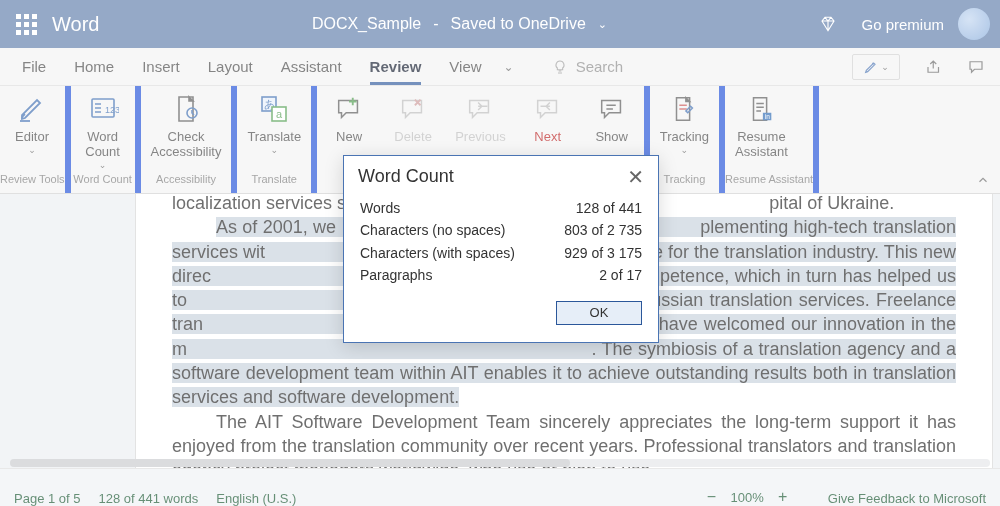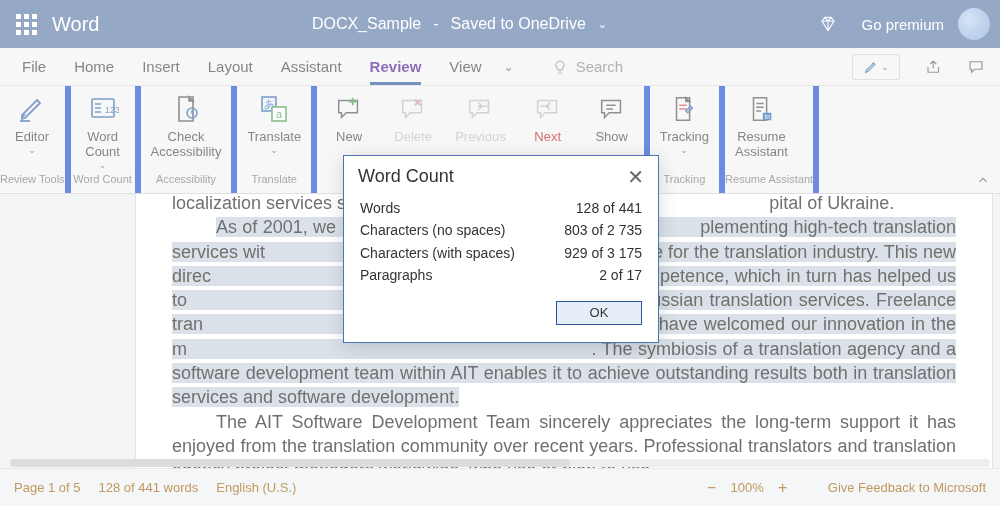--- a/index.html
+++ b/index.html
@@ -10,21 +10,21 @@
   .waffle { width: 32px; height: 32px; display: grid; grid-template-columns: repeat(3,5px); grid-template-rows: repeat(3,5px); gap: 3px; align-content: center; justify-content: center; }
   .waffle span { background: #fff; width: 5px; height: 5px; }
   .app-name { font-size: 20px; margin-left: 10px; font-weight: 500; }
   .title-center { flex: 1; text-align: center; font-size: 16px; display: flex; justify-content: center; align-items: center; gap: 12px; }
   .premium { display: flex; align-items: center; gap: 24px; font-size: 15px; text-align: right; }
   .avatar { width: 32px; height: 32px; border-radius: 50%; background: radial-gradient(circle at 35% 35%, #c0d5f0, #7fa6d8); margin-left: 14px; }
   .diamond-icon svg { width: 18px; height: 18px; }
   
   .tabs-row { height: 38px; background: #f3f3f3; border-bottom: 1px solid #dcdcdc; display: flex; align-items: center; padding: 0 8px; gap: 0; color: #444; }
   .tab { padding: 0 14px; height: 100%; display: flex; align-items: center; font-size: 15px; cursor: pointer; }
-  .tab.active { color: #4c1d95; font-weight: 600; position: relative; }
+  .tab.active { color: #0f172a; font-weight: 600; position: relative; }
   .tab.active::after { content: ""; position: absolute; left: 14px; right: 14px; bottom: 0; height: 3px; background: #2b579a; }
   .tabs-spacer { flex: 1; }
   .search-group { display: flex; align-items: center; gap: 8px; color: #888; font-size: 15px; }
   .editing-btn { width: 48px; height: 26px; border: 1px solid #cfcfcf; margin-left: 18px; display: flex; align-items: center; justify-content: center; gap: 2px; color: #4a74b3; border-radius: 2px; }
   .right-icons { display: flex; gap: 10px; margin-left: 18px; color: #555; }
   .right-icons .ic { width: 32px; height: 26px; display: flex; align-items: center; justify-content: center; border: 1px solid transparent; }
   
   .ribbon { height: 108px; background: #f3f3f3; display: flex; border-bottom: 1px solid #d0d0d0; position: relative; }
   .group { border-right: 6px solid #1d4ed8; display: flex; flex-direction: column; align-items: stretch; }
   .group-btns { flex: 1; display: flex; align-items: flex-start; padding-top: 6px; }
@@ -38,21 +38,21 @@
   .doc-area { position: relative; height: 274px; background: #eceff2; overflow: hidden; }
   .page { position: absolute; left: 135px; right: 7px; top: -10px; bottom: -100px; background: #fff; border: 1px solid #d5d5d5; padding: 0 36px; }
   .para { font-family: "Times New Roman", serif; font-size: 18px; color: #222; text-align: justify; line-height: 1.35; }
   .para.first { margin-top: 6px; }
   .indent { display: inline-block; width: 44px; }
   mark.sel { background: #c7d1dc; color: #222; padding: 0; }
   .hscroll { position: absolute; left: 0; right: 0; bottom: 0; height: 12px; background: transparent; }
   .hscroll .track { position: absolute; left: 10px; right: 10px; top: 3px; height: 8px; background: #e3e5e8; border-radius: 4px; }
   .hscroll .thumb { position: absolute; left: 10px; top: 3px; height: 8px; width: 560px; background: #c8cacd; border-radius: 4px; }
   
-  .statusbar { height: 38px; background: #eef1f4; border-top: 1px solid #dcdcdc; display: flex; align-items: center; padding: 0 14px; font-size: 13px; color: #a16207; gap: 18px; }
+  .statusbar { height: 38px; background: #eef1f4; border-top: 1px solid #dcdcdc; display: flex; align-items: flex-end; padding: 0 14px; font-size: 13px; color: #14532d; gap: 18px; }
   .statusbar .spacer { flex: 1; }
   .zoom-group { display: flex; align-items: center; gap: 10px; }
   .zoom-group .zbtn { width: 18px; text-align: center; font-size: 16px; cursor: pointer; }
   
   .dialog { position: absolute; z-index: 10; left: 343px; top: 155px; width: 316px; height: 188px; background: #fff; border: 1px solid #4a74b3; box-shadow: 0 4px 18px rgba(0,0,0,0.15); }
   .dlg-hdr { display: flex; align-items: center; justify-content: space-between; padding: 10px 14px 6px 14px; }
   .dlg-title { font-size: 18px; color: #333; }
   .dlg-close { font-size: 20px; color: #666; cursor: pointer; line-height: 1; }
   .dlg-body { padding: 4px 16px; }
   .dlg-row { display: flex; justify-content: space-between; font-size: 14px; color: #333; line-height: 1.6; }

